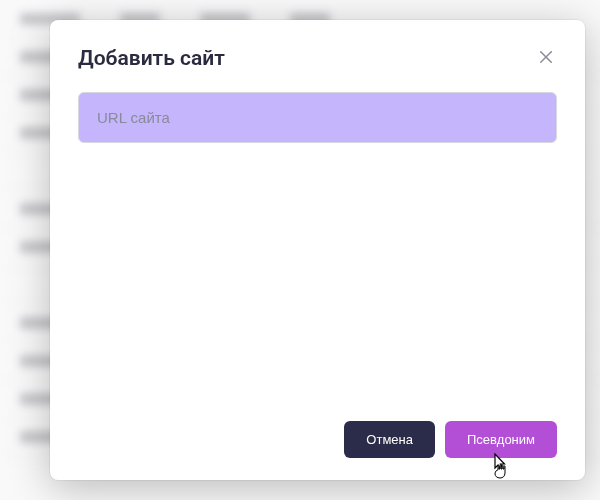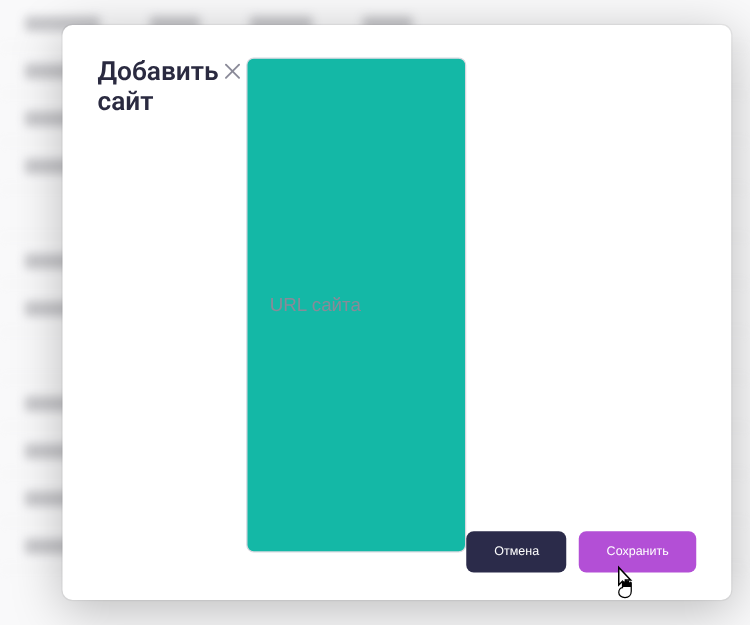--- a/index.html
+++ b/index.html
@@ -33,21 +33,21 @@
   }
   .modal {
     position: absolute;
     top: 20px; left: 50px; right: 15px;
     bottom: 20px;
     background: #fff;
     border-radius: 8px;
     box-shadow: 0 8px 40px rgba(0,0,0,0.25), 0 0 0 1px rgba(0,0,0,0.05);
     padding: 26px 28px 22px 28px;
     display: flex;
-    flex-direction: row;
+    flex-direction: column;
   }
   .modal-header {
     display: flex;
     justify-content: space-between;
     align-items: flex-start;
     margin-bottom: 22px;
   }
   .modal-title {
     font-size: 21px;
     font-weight: 600;
@@ -57,26 +57,26 @@
     background: none; border: none; cursor: pointer;
     padding: 2px;
     color: #8a8a98;
     display: flex; align-items: center; justify-content: center;
   }
   .close-btn svg { width: 18px; height: 18px; }
   .input {
     width: 100%;
     border: 1px solid #d8d8e0;
     border-radius: 6px;
-    padding: 28px 18px;
+    padding: 16px 18px;
     font-size: 15px;
     color: #333;
     margin-bottom: 16px;
     outline: none;
-    background: #14b8a6;
+    background: #c4b5fd;
   }
   .input::placeholder { color: #8a8a98; }
   .infobox {
     background: #2b2b4a;
     color: #e8e8f0;
     border-radius: 6px;
     padding: 16px 18px 14px 18px;
     font-size: 13px;
     line-height: 1.5;
     margin-bottom: 18px;
@@ -93,21 +93,21 @@
   .footer {
     display: flex;
     justify-content: flex-end;
     gap: 10px;
     margin-top: auto;
   }
   .btn {
     border: none;
     border-radius: 6px;
     padding: 11px 22px;
-    font-size: 10px;
+    font-size: 13px;
     cursor: pointer;
   }
   .btn-cancel {
     background: #2b2b4a;
     color: #fff;
   }
   .btn-save {
     background: #b34fd6;
     color: #fff;
   }
@@ -171,20 +171,20 @@
           <line x1="19" y1="5" x2="5" y2="19"></line>
         </svg>
     </button>
   </div>
 
   <input class="input" type="text" placeholder="URL сайта" style="">
 
 
   <div class="footer">
     <button class="btn btn-cancel">Отмена</button>
-    <button class="btn btn-save">Сохранить</button>
+    <button class="btn btn-save">Псевдоним</button>
   </div>
 </div>
 
 <svg class="cursor" viewBox="0 0 24 28">
   <path d="M7 2 L7 16 L10 13 L12.5 18 L15 17 L12.5 12 L16.5 12 Z" fill="#fff" stroke="#000" stroke-width="1.2"></path>
   <path d="M5 20 C5 17 7 16 8 16 L8 12 C8 11 9 11 9 12 L9 15 L10 15 L10 11 C10 10 11 10 11 11 L11 15 L12 15 L12 11.5 C12 10.5 13 10.5 13 11.5 L13 15 L14 15 L14 12.5 C14 11.5 15 11.5 15 12.5 L15 19 C15 22 13 24 10 24 C7 24 5 22 5 20 Z" fill="#fff" stroke="#000" stroke-width="1" transform="translate(2,2)"></path>
 </svg>
 
 </body></html>

